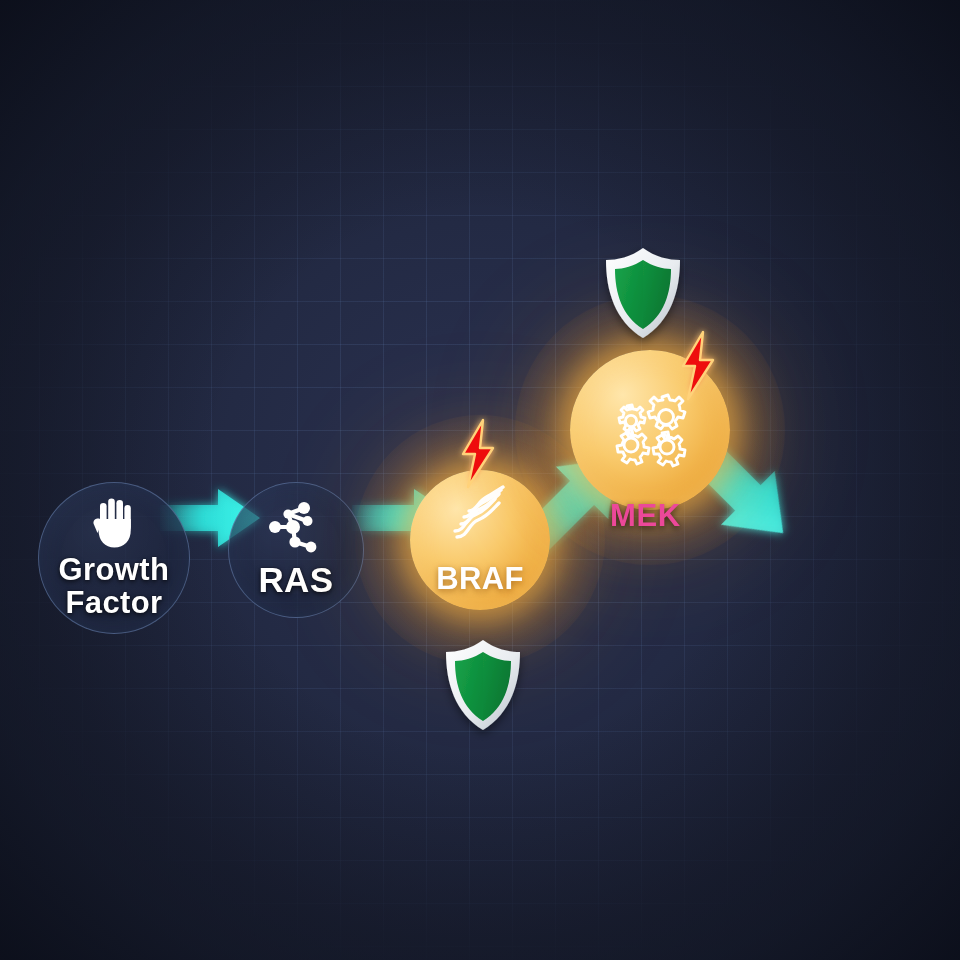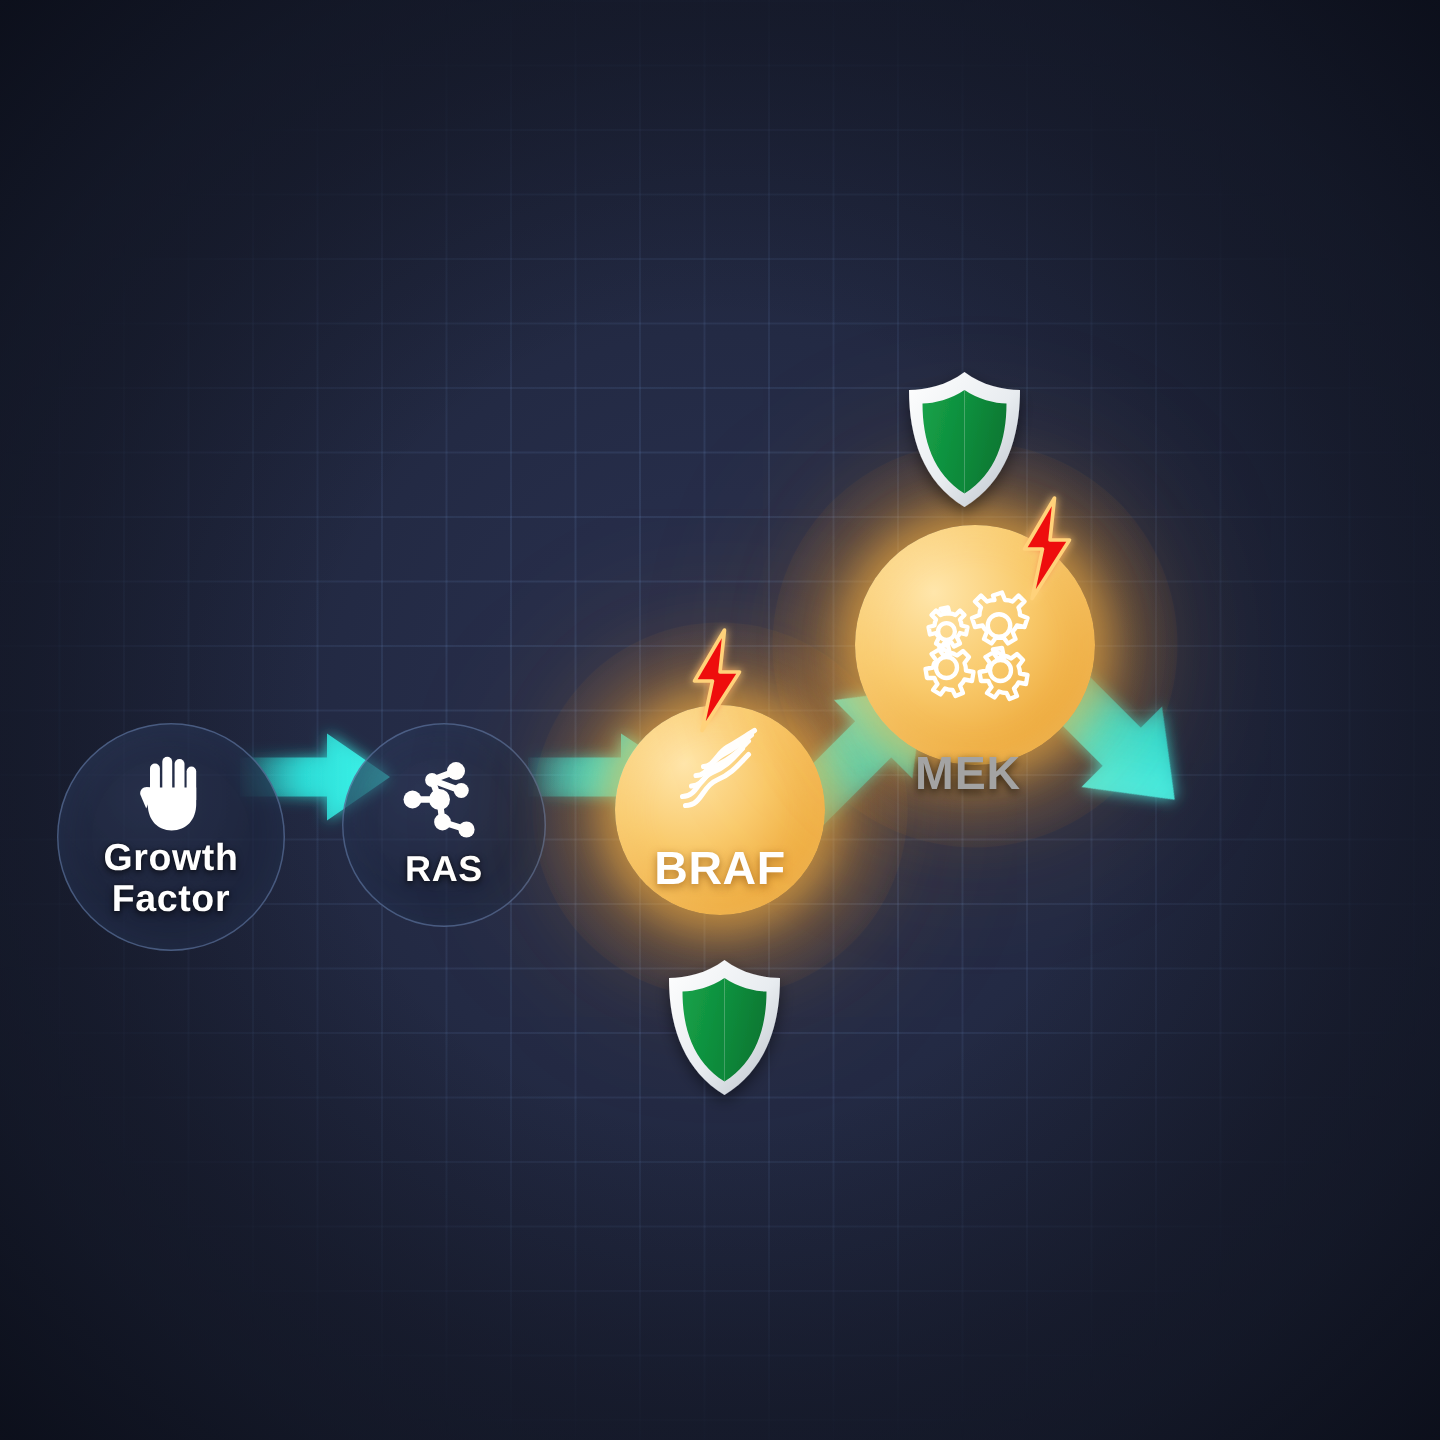--- a/index.html
+++ b/index.html
@@ -59,30 +59,30 @@
   }
   .node-icon{ display:block; }
   .node-label{
     color:#ffffff;
     font-weight:bold;
     letter-spacing:.4px;
     text-align:center;
     line-height:1.08;
     text-shadow:0 2px 5px rgba(0,0,0,.62), 0 0 2px rgba(0,0,0,.5);
   }
-  .node.dim .node-label{ font-size:24px; }
+  .node.dim .node-label{ font-size:35px; }
   .label-outside{
     position:absolute;
-    color:#a3a3a3; font-weight:bold; font-size:31px;
+    color:#ec4899; font-weight:bold; font-size:31px;
     letter-spacing:.6px;
     text-shadow:0 2px 6px rgba(0,0,0,.7);
     white-space:nowrap;
   }
   
-  #node-growth .node-label{ font-size:25px; }
+  #node-growth .node-label{ font-size:31px; }
   .node.active .node-label{ font-size:31px; text-shadow:0 2px 6px rgba(120,60,0,.55); }
 
   
   .ov{ position:absolute; }
   svg{ overflow:visible; display:block; }
 </style>
 </head>
 <body>
 
 <div id="stage">

